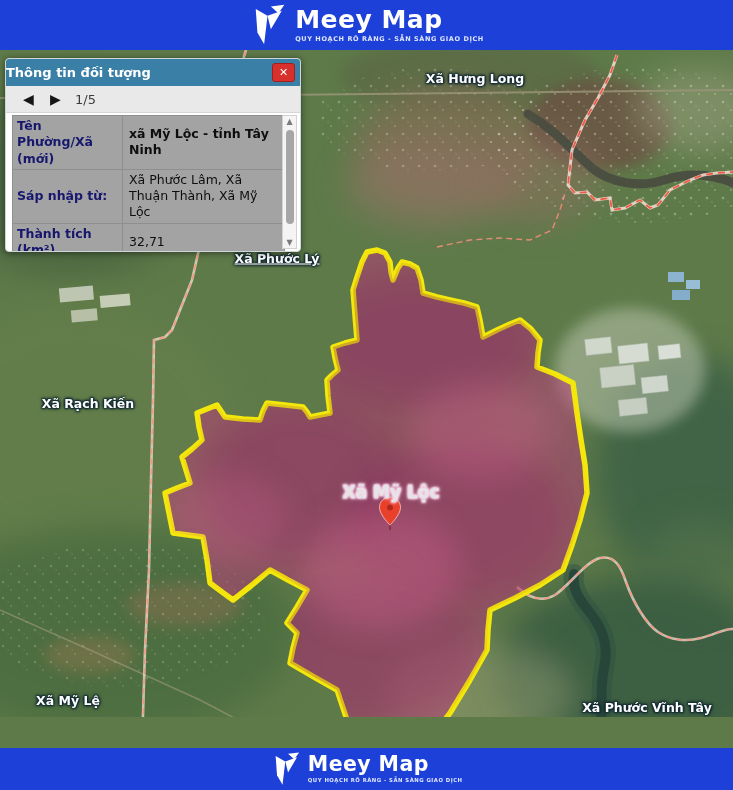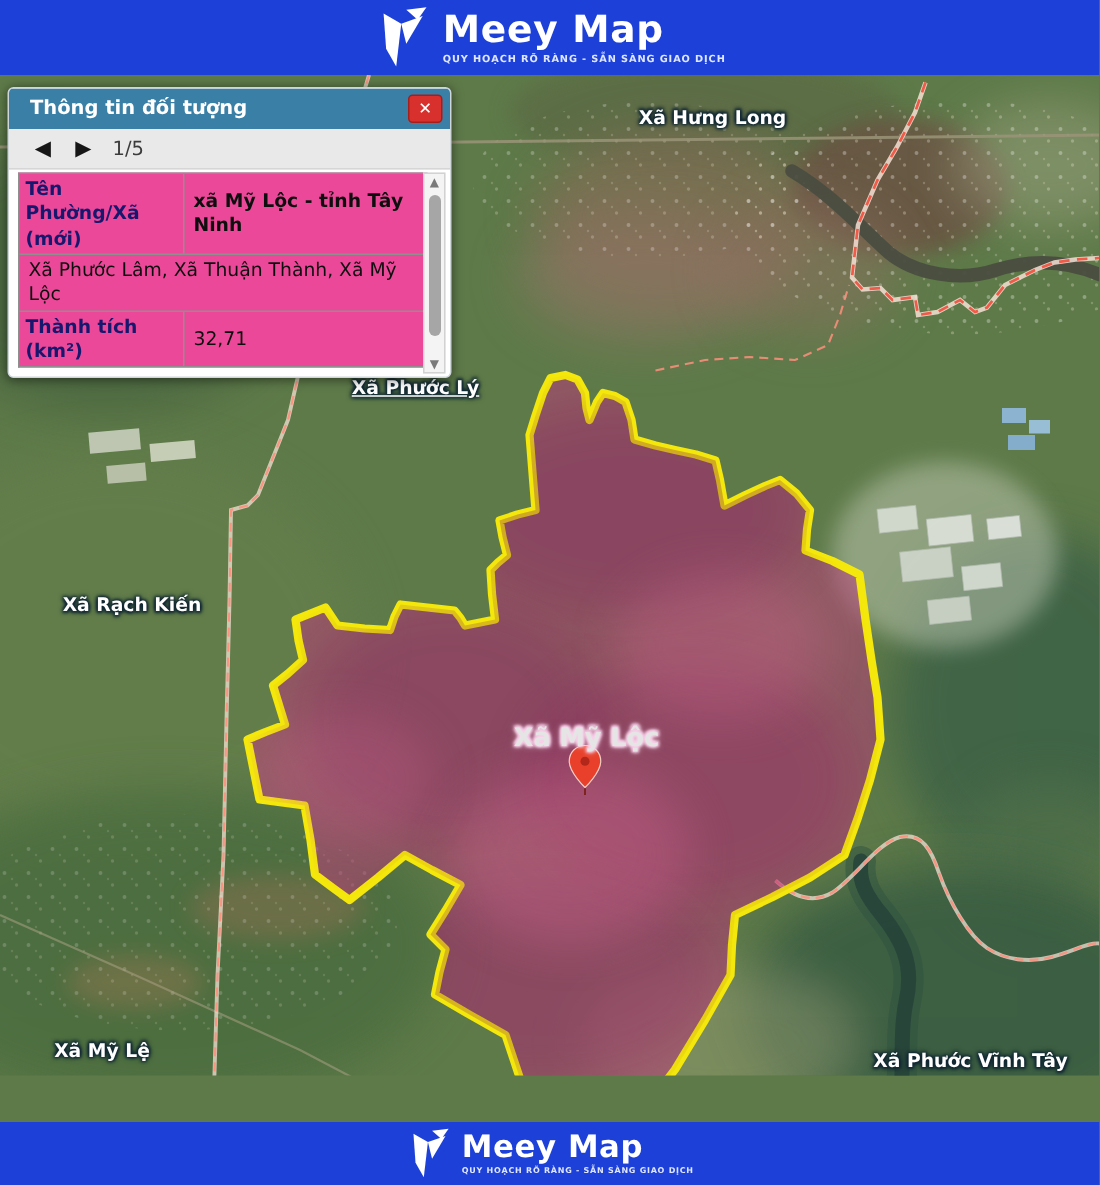--- a/index.html
+++ b/index.html
@@ -30,30 +30,30 @@
     color:#e5e5e5; font-size:17px;
     text-shadow:-1px -1px 2px rgba(250,210,235,.95), 1px -1px 2px rgba(250,210,235,.95),
                 -1px 1px 2px rgba(250,210,235,.95), 1px 1px 2px rgba(250,210,235,.95), 0 0 5px rgba(255,235,250,.9);
   }
   
   .panel {
     position:absolute; left:5px; top:58px; width:296px; height:194px; z-index:15;
     background:#ffffff; border-radius:4px; overflow:hidden;
     box-shadow:0 1px 7px rgba(0,0,0,.5); border:1px solid #cfd6da;
   }
-  .panel-header { height:27px; background:#3a7fa6; color:#fff; font-size:13px; font-weight:bold; line-height:27px; padding-left:14px; position:relative; }
+  .panel-header { height:27px; background:#3a7fa6; color:#fff; font-size:13px; font-weight:bold; line-height:27px; padding-left:0; position:relative; }
   .close-btn {
     position:absolute; right:5px; top:4px; width:23px; height:19px;
     background:#d8302c; border:1px solid #a41f1c; border-radius:3px;
     color:#fff; font-size:11px; font-weight:bold; text-align:center; line-height:17px; cursor:pointer;
   }
   .panel-nav { height:27px; background:#e9e9e9; display:flex; align-items:center; padding:0 9px; border-bottom:1px solid #d6d6d6; }
   .nav-arrow { font-size:14px; color:#161616; width:27px; text-align:center; cursor:pointer; line-height:27px; }
   .page-indicator { font-size:13px; color:#3c3c3c; margin-left:6px; }
-  .panel-table { position:absolute; left:6px; top:56px; width:273px; background:#ec4899; }
+  .panel-table { position:absolute; left:6px; top:56px; width:273px; background:#a3a3a3; }
   .trow { display:flex; border:1px solid #8f8f8f; border-top:none; align-items:stretch; }
   .trow.first { border-top:1px solid #8f8f8f; }
   .tlabel {
     width:110px; padding:2px 4px; font-weight:bold; color:#17176e; font-size:12.5px;
     border-right:1px solid #8f8f8f; line-height:1.3; display:flex; align-items:center;
   }
   .tvalue { flex:1; padding:2px 6px; font-size:12.5px; color:#0e0e0e; display:flex; align-items:center; line-height:1.3; }
   .tvalue.strong { font-weight:bold; }
   .h36 { min-height:36px; } .h38 { min-height:38px; } .h23 { min-height:23px; }
   .vscroll {
@@ -210,20 +210,21 @@
     </div>
     <span class="page-indicator">1/5</span>
   </div>
 
   <div class="panel-table">
     <div class="trow first h36">
       <div class="tlabel">Tên Phường/Xã (mới)</div>
       <div class="tvalue strong">xã Mỹ Lộc - tỉnh Tây Ninh</div>
     </div>
     <div class="trow h38">
+      <div class="tlabel">Sáp nhập từ:</div>
       <div class="tvalue">Xã Phước Lâm, Xã Thuận Thành, Xã Mỹ Lộc</div>
     </div>
     <div class="trow h23">
       <div class="tlabel">Thành tích (km²)</div>
       <div class="tvalue">32,71</div>
     </div>
 
   </div>
 
   <div class="vscroll">

